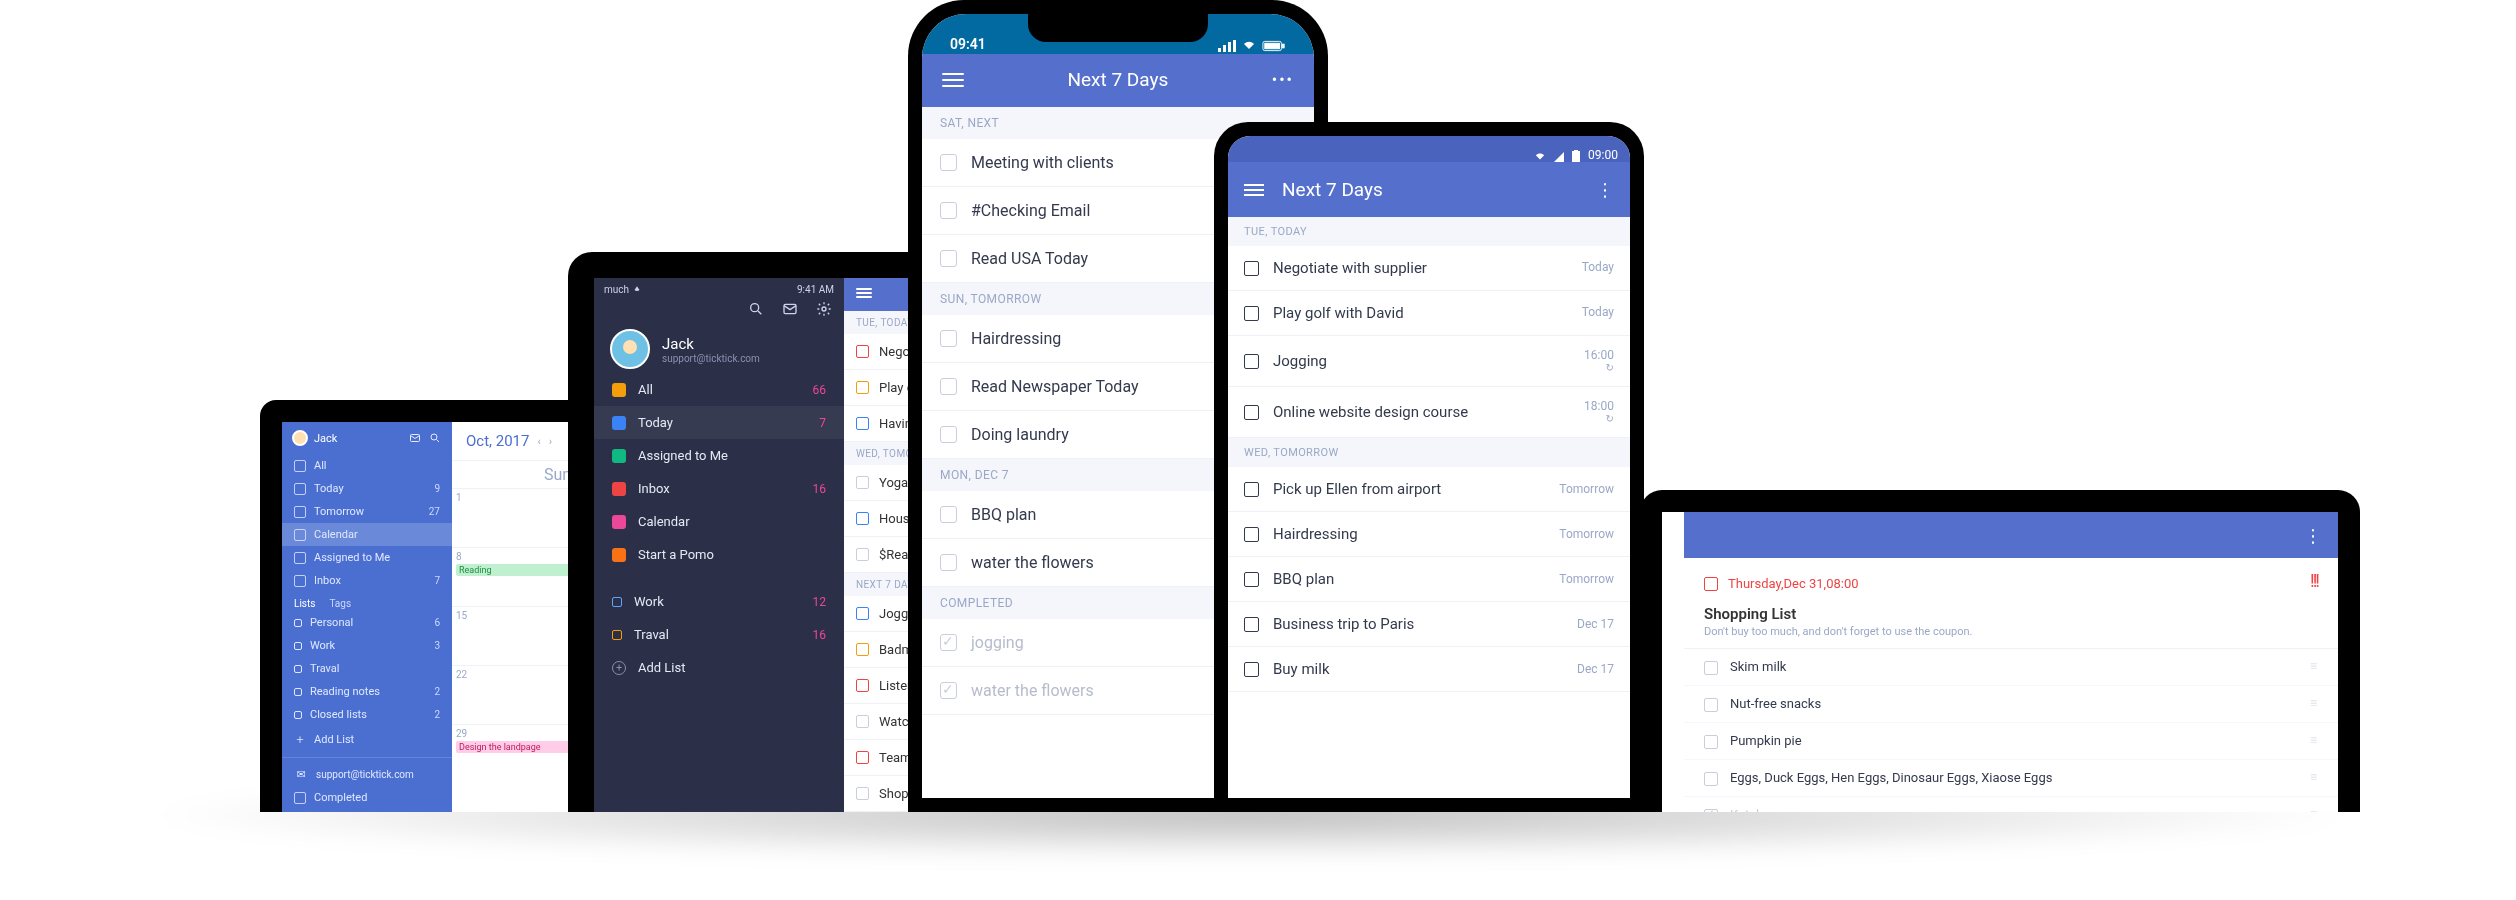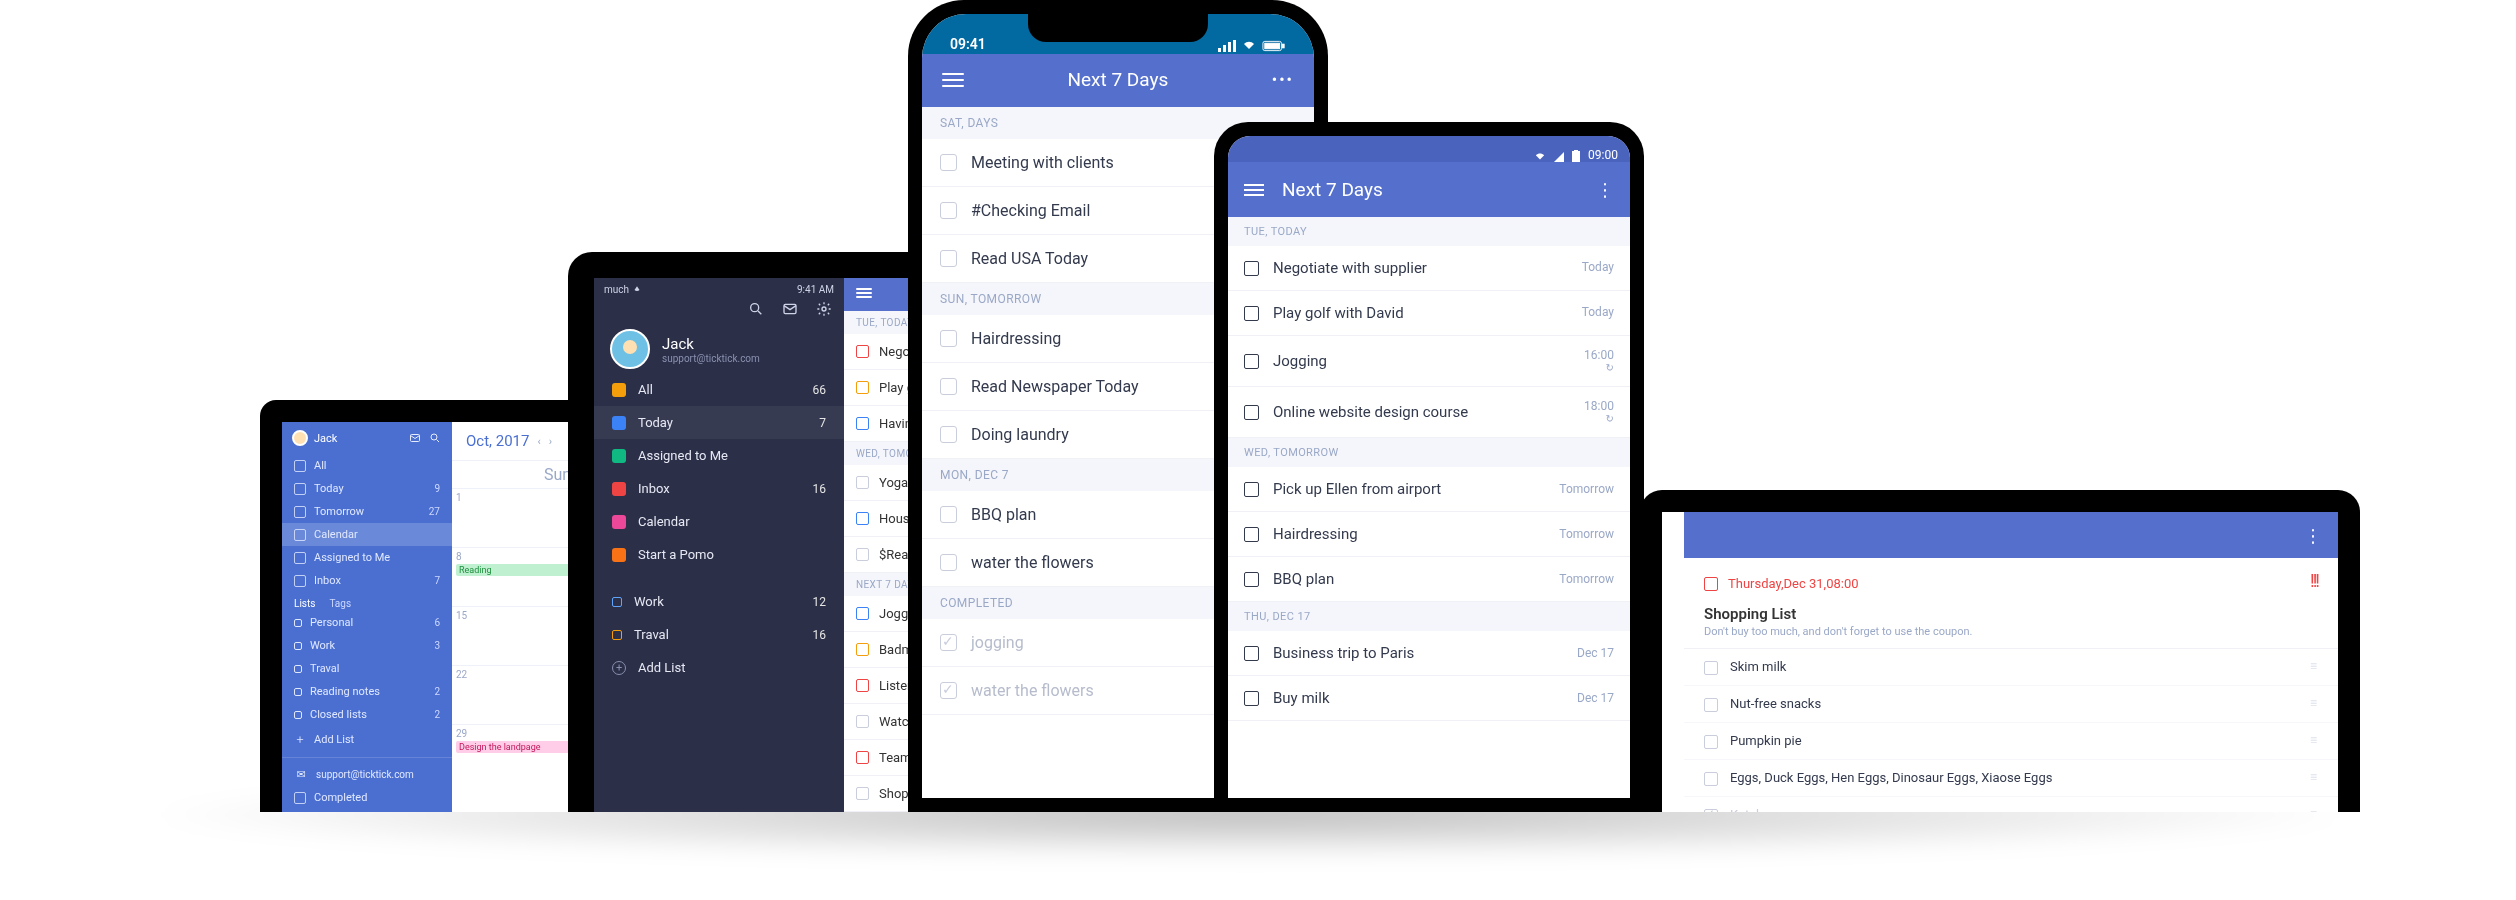--- a/index.html
+++ b/index.html
@@ -51,21 +51,21 @@
   .ipad-sb { width:250px; background:#2b2f47; color:#e6e8f4; font-size:13px; display:flex; flex-direction:column; }
   .ipad-status { display:flex; justify-content:space-between; font-size:10px; color:#cfd3e8; padding:6px 10px 2px; }
   .ipad-top { text-align:right; padding:4px 12px 12px; display:flex; justify-content:flex-end; gap:18px; }
   .ipad-top-icon { width:16px; height:16px; display:inline-flex; align-items:center; justify-content:center; }
   .ipad-user { display:flex; align-items:center; gap:12px; padding:0 16px 4px; }
   .ipad-avatar { width:40px; height:40px; border-radius:50%; background:#6ec1e4; border:2px solid #fff; position:relative; }
   .ipad-avatar::after{content:""; position:absolute; left:11px; top:9px; width:14px; height:14px; background:#ffe0b2; border-radius:50%;}
   .ipad-uname { font-size:15px; color:#fff; }
   .ipad-umail { font-size:10px; color:#8a90b0; }
   .ipad-item { display:flex; align-items:center; gap:12px; padding:9px 18px; color:#e6e8f4; }
-  .ipad-item .cnt { margin-left:auto; font-size:12px; color:#e5e5e5; }
+  .ipad-item .cnt { margin-left:auto; font-size:12px; color:#ec4899; }
   .ipad-item.sel { background:rgba(255,255,255,0.06); }
   .ipad-ic { width:14px; height:14px; border-radius:3px; }
   .ic-all   { background:#f59e0b; }
   .ic-today { background:#3b82f6; }
   .ic-assign{ background:#10b981; }
   .ic-inbox { background:#ef4444; }
   .ic-cal   { background:#ec4899; }
   .ic-pomo  { background:#f97316; }
   .ipad-sub { padding:10px 18px 4px; font-size:11px; color:#8a90b0; text-transform:uppercase; letter-spacing:.5px;}
   .ipad-list-ic { width:10px; height:10px; border:1.5px solid currentColor; border-radius:2px; }
@@ -523,21 +523,21 @@
       <div class="iph-nav">
         <span class="iph-ham">
             <span></span>
             <span></span>
             <span></span>
           </span>
         <span class="iph-title">Next 7 Days</span>
         <span class="iph-dots">•••</span>
       </div>
       <div id="iph-body">
-          <div class="iph-sec">SAT, DAYS</div>
+          <div class="iph-sec">SAT, NEXT</div>
           <div class="iph-row">
             <span class="iph-chk"></span>
             <span>Meeting with clients</span>
           </div>
           <div class="iph-row">
             <span class="iph-chk"></span>
             <span>#Checking Email</span>
           </div>
           <div class="iph-row">
             <span class="iph-chk"></span>
@@ -633,21 +633,20 @@
           <div class="and-row">
             <span class="and-chk chk-yellow"></span>
             <span>Hairdressing</span>
             <div class="and-meta">Tomorrow</div>
           </div>
           <div class="and-row">
             <span class="and-chk chk-gray"></span>
             <span>BBQ plan</span>
             <div class="and-meta">Tomorrow</div>
           </div>
-          <div class="and-sec">THU, DEC 17</div>
           <div class="and-row">
             <span class="and-chk chk-blue"></span>
             <span>Business trip to Paris</span>
             <div class="and-meta">Dec 17</div>
           </div>
           <div class="and-row">
             <span class="and-chk chk-red"></span>
             <span>Buy milk</span>
             <div class="and-meta">Dec 17</div>
           </div>

